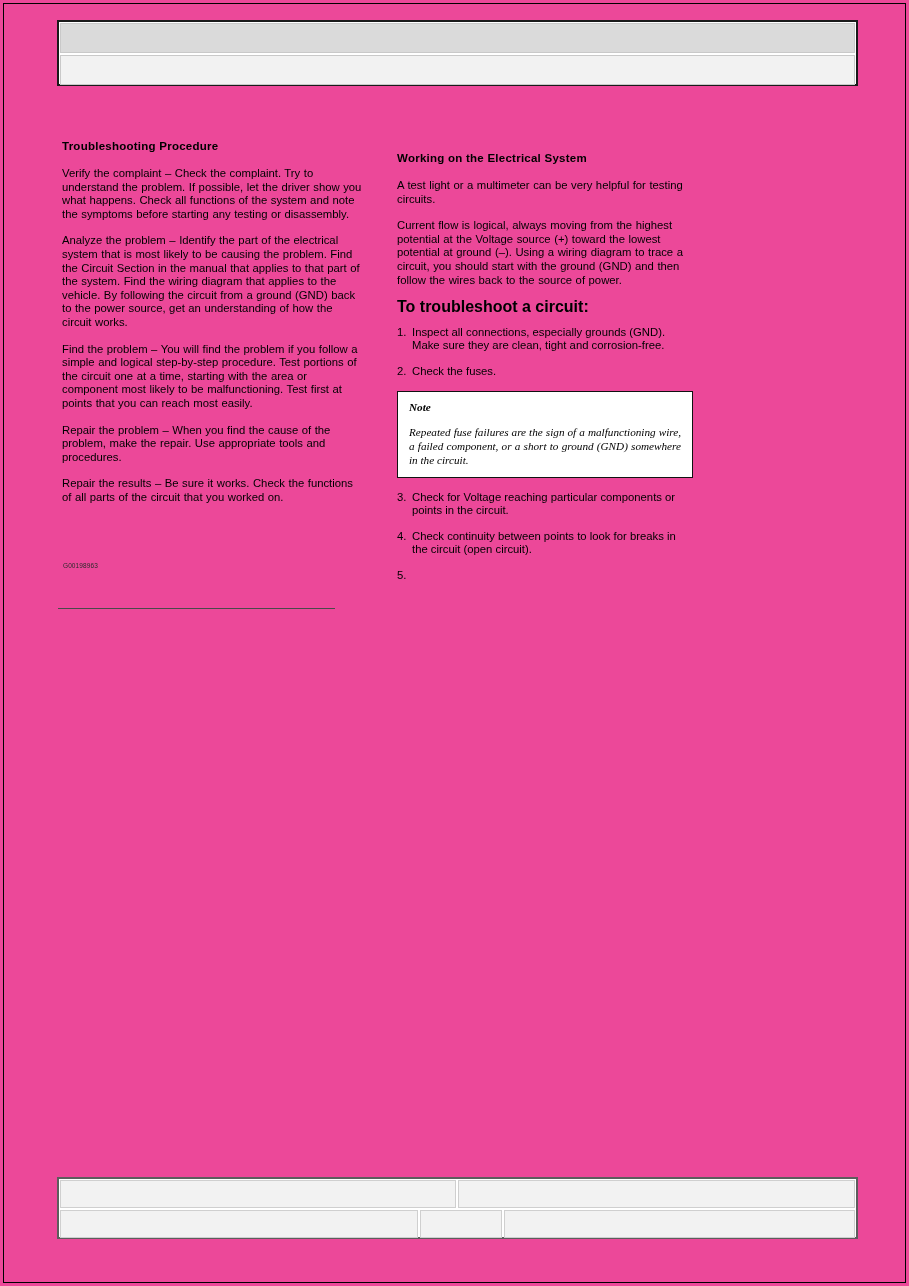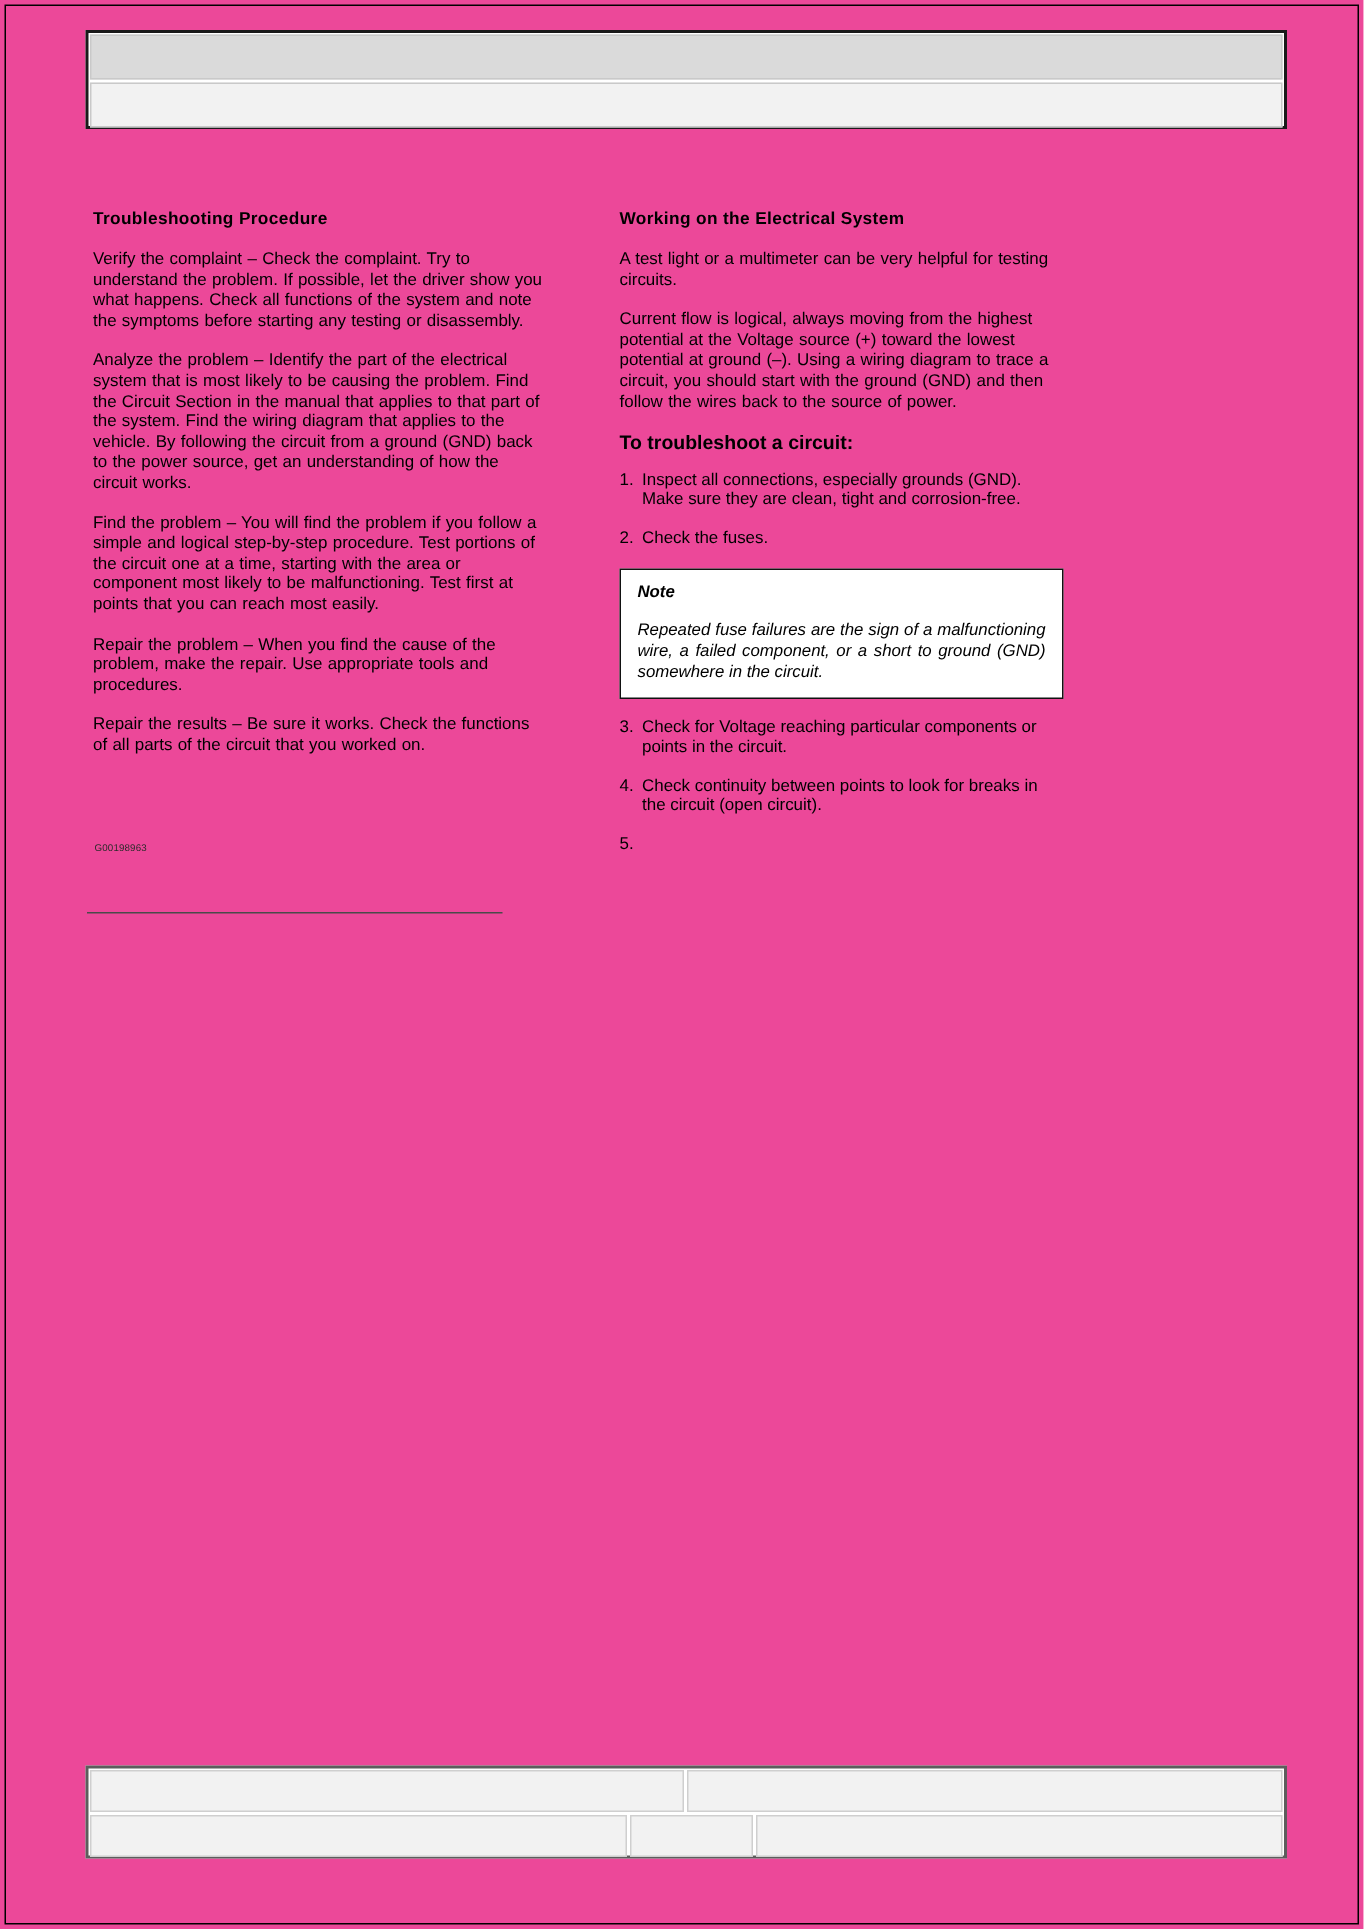--- a/index.html
+++ b/index.html
@@ -71,21 +71,21 @@
     position: absolute;
     left: 0;
     top: 140px;
     width: 909px;
   }
   .col {
     position: absolute;
     top: 0;
   }
   .col-left  { left: 62px;  width: 301px; }
-  .col-right { left: 413px; width: 296px; }
+  .col-right { left: 397px; width: 296px; margin-top: 12px; }
 
   h2.sec-title {
     font-size: 11.5px;
     font-weight: bold;
     margin: 0 0 14px 0;
     letter-spacing: 0.25px;
     line-height: 13px;
   }
 
   p.para {
@@ -94,21 +94,21 @@
     margin: 0 0 13px 0;
     text-align: left;
     word-spacing: 0.4px;
   }
   p.para:last-child { margin-bottom: 0; }
   p.para b, .lead {
     font-weight: normal;
   }
 
   .subhead {
-    font-size: 13px;
+    font-size: 16px;
     font-weight: bold;
     line-height: 13.6px;
     margin: 0 0 12px 0;
   }
 
   
   ol.steps {
     list-style: none;
     margin: 0;
     padding: 0;
@@ -126,20 +126,21 @@
     top: 0;
   }
 
   
   .note-box {
     border: 1px solid #111111;
     box-sizing: border-box;
     padding: 9px 11px 10px 11px;
     margin: 0 0 13px 0;
     background: #ffffff;
+    font-family: Liberation Serif, serif;
   }
   .note-title {
     font-size: 11.2px;
     font-weight: bold;
     font-style: italic;
     margin: 0 0 11px 0;
     line-height: 13px;
   }
   .note-body {
     font-size: 11.2px;

